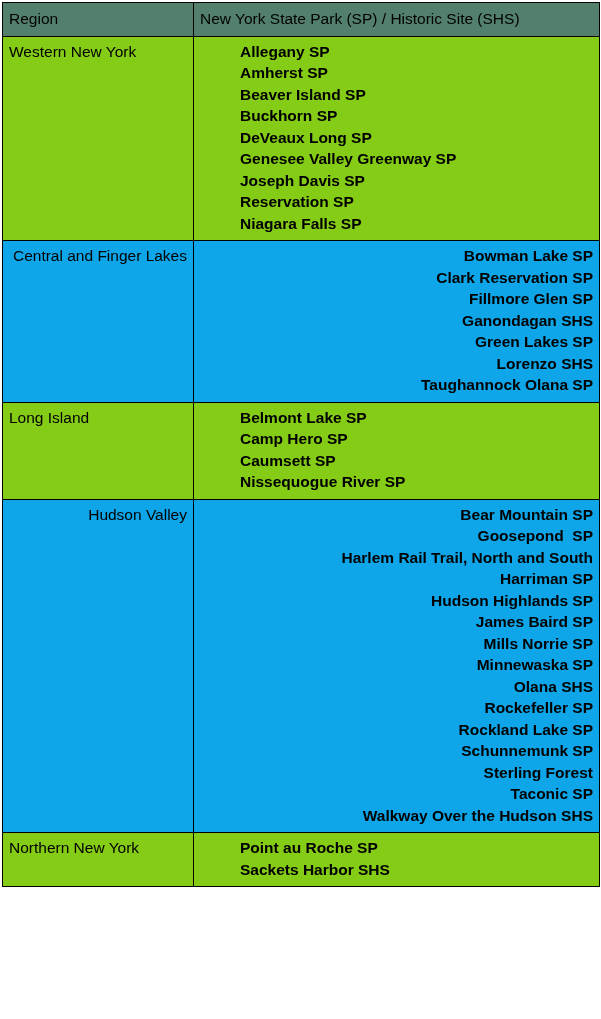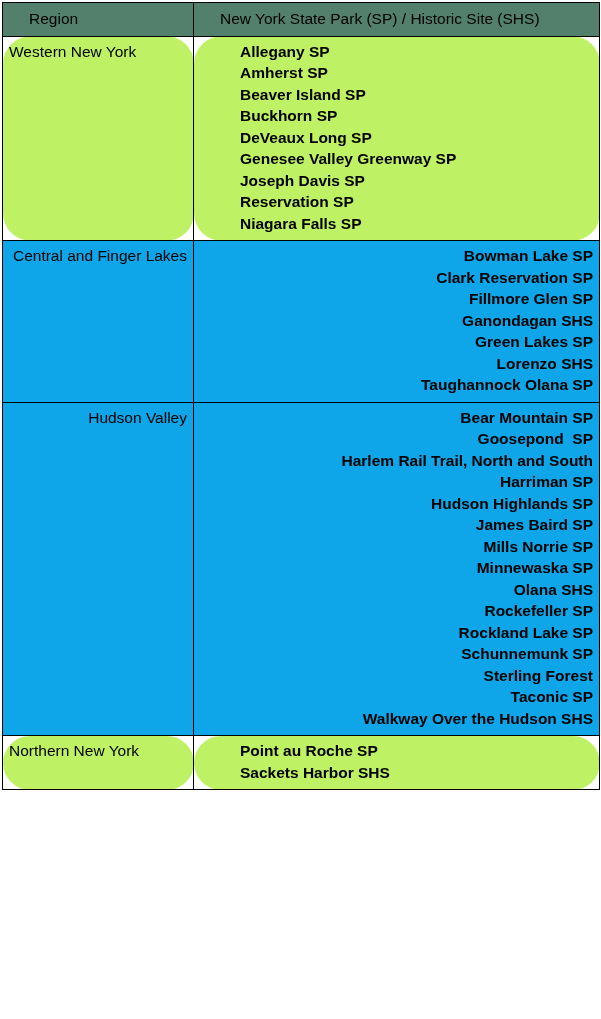--- a/index.html
+++ b/index.html
@@ -40,40 +40,38 @@
     padding-top: 5px;
     padding-bottom: 6px;
   }
   col.c-region { width: 191px; }
   col.c-parks  { width: 406px; }
   tr.shaded td {
     background: #0ea5e9;
     text-align: right;
   }
   tr.plain td {
-    background: #bef264;
-    border-radius: 28px;
+    background: #84cc16;
   }
   .park-list {
     margin: 0;
     padding: 0;
     list-style: none;
     font-weight: bold;
   }
   .park-list li {
     margin: 0;
     padding: 0 0 0 40px;
     white-space: pre;
   }
   .region-name {
     white-space: normal;
   }
   th .hdr-text {
     display: block;
-    margin-left: 20px;
   }
 </style>
 </head>
 <body>
 
 <div class="table-wrap">
   <table class="park-table">
     <colgroup>
       <col class="c-region">
       <col class="c-parks">
@@ -119,20 +117,33 @@
             <li>Clark Reservation SP</li>
             <li>Fillmore Glen SP</li>
             <li>Ganondagan SHS</li>
             <li>Green Lakes SP</li>
             <li>Lorenzo SHS</li>
             <li>Taughannock Olana SP</li>
           </ul>
         </td>
       </tr>
 
+      <tr class="plain">
+        <td>
+          <span class="region-name">Long Island</span>
+        </td>
+        <td>
+          <ul class="park-list">
+            <li>Belmont Lake SP</li>
+            <li>Camp Hero SP</li>
+            <li>Caumsett SP</li>
+            <li>Nissequogue River SP</li>
+          </ul>
+        </td>
+      </tr>
 
 
 
       <tr class="shaded">
         <td>
           <span class="region-name">Hudson Valley</span>
         </td>
         <td>
           <ul class="park-list">
             <li>Bear Mountain SP</li>

